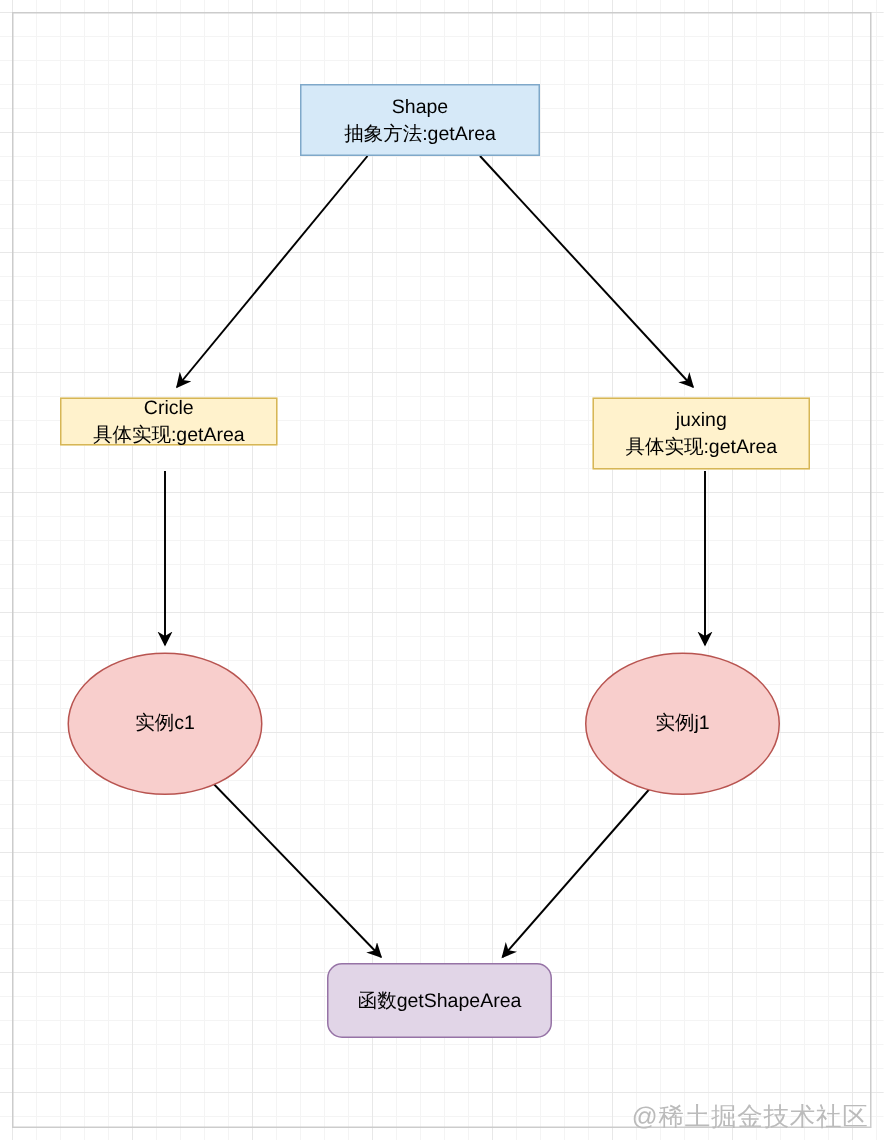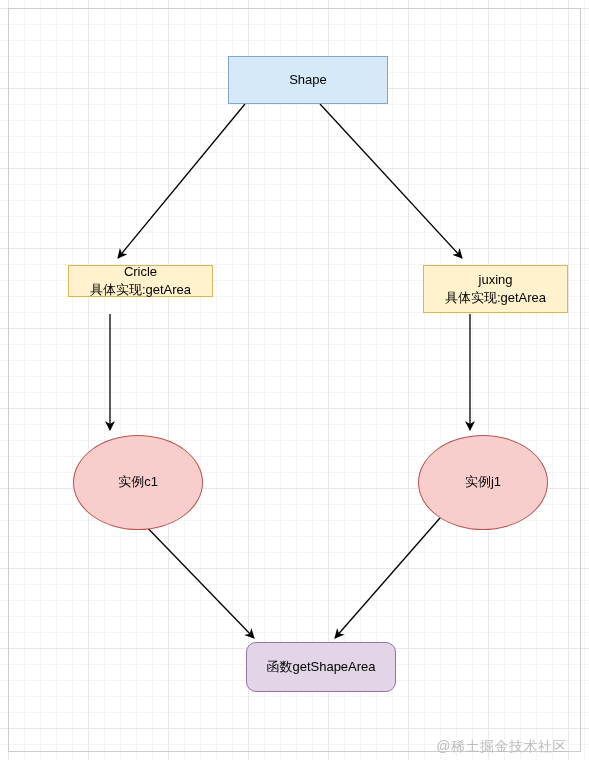--- a/index.html
+++ b/index.html
@@ -30,21 +30,20 @@
       pointer-events: none;
     }
     .node {
       position: absolute;
       display: flex;
       flex-direction: column;
       align-items: center;
       justify-content: center;
       line-height: 1.4;
       text-align: center;
-      margin-left: 28px;
     }
     .rect-blue {
       background: #d6e9f8;
       border: 1px solid #7fa8c9;
     }
     .rect-yellow {
       background: #fff2cc;
       border: 1px solid #d6b656;
     }
     .rect-purple {
@@ -59,23 +58,23 @@
     }
     svg.arrows {
       position: absolute;
       inset: 0;
       width: 589px;
       height: 760px;
       pointer-events: none;
     }
     .watermark {
       position: absolute;
-      right: 22px;
+      right: 10px;
       bottom: 4px;
-      font-size: 14px;
+      font-size: 17px;
       color: #bbb;
       letter-spacing: 0.5px;
     }
   </style>
 </head>
 <body>
 
 <div class="grid-bg"></div>
 <div class="border-frame"></div>
 
@@ -94,20 +93,21 @@
 
   <line x1="470" y1="314" x2="470" y2="430" stroke="#000" stroke-width="1.3" marker-end="url(#ah)"></line>
 
   <line x1="138" y1="518" x2="254" y2="638" stroke="#000" stroke-width="1.3" marker-end="url(#ah)"></line>
 
   <line x1="440" y1="518" x2="335" y2="638" stroke="#000" stroke-width="1.3" marker-end="url(#ah)"></line>
 </svg>
 
 <div class="node rect-blue" style="left:200px; top:56px; width:160px; height:48px;">
   <span>Shape</span>
+  <span>抽象方法:getArea</span>
 </div>
 
 <div class="node rect-yellow" style="left:40px; top:265px; width:145px; height:32px;">
   <span>Cricle</span>
   <span>具体实现:getArea</span>
 </div>
 
 <div class="node rect-yellow" style="left:395px; top:265px; width:145px; height:48px;">
   <span>juxing</span>
   <span>具体实现:getArea</span>

